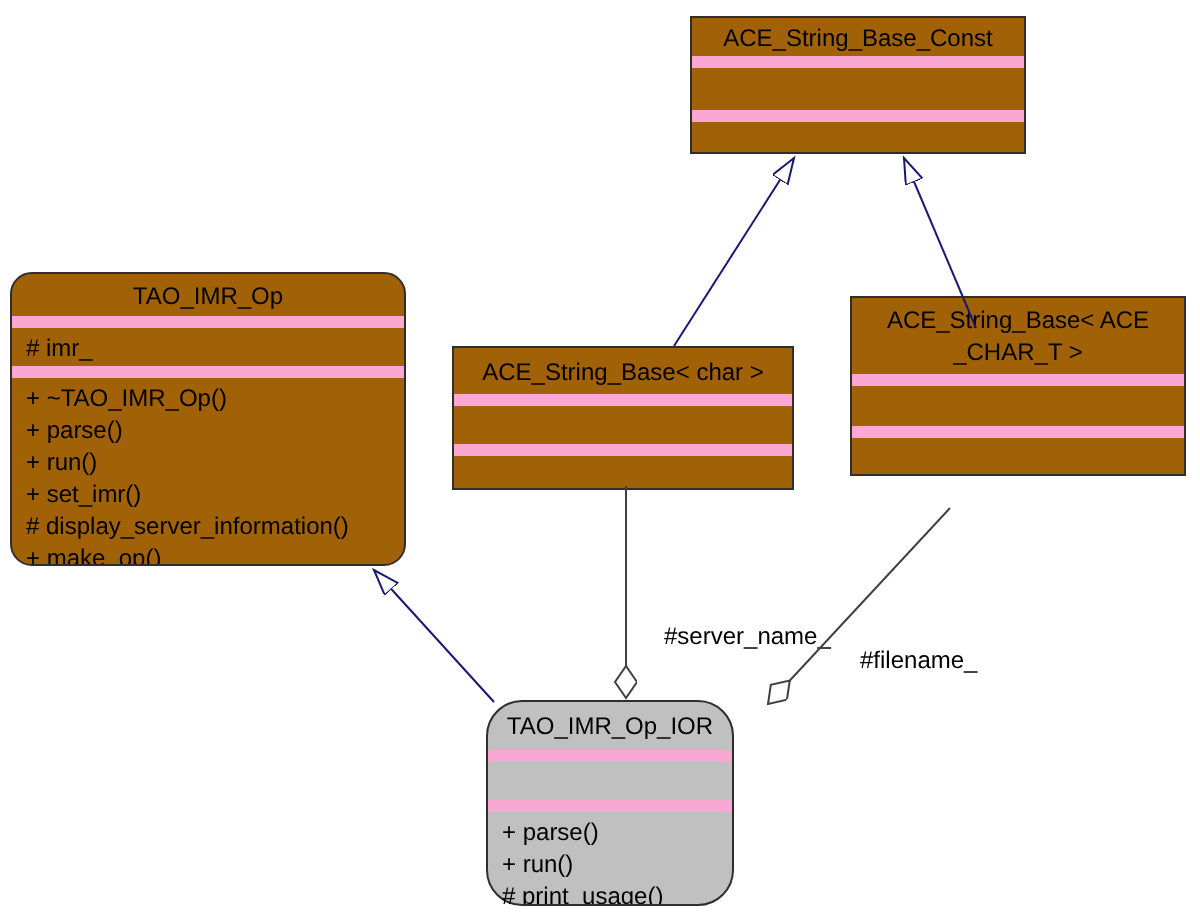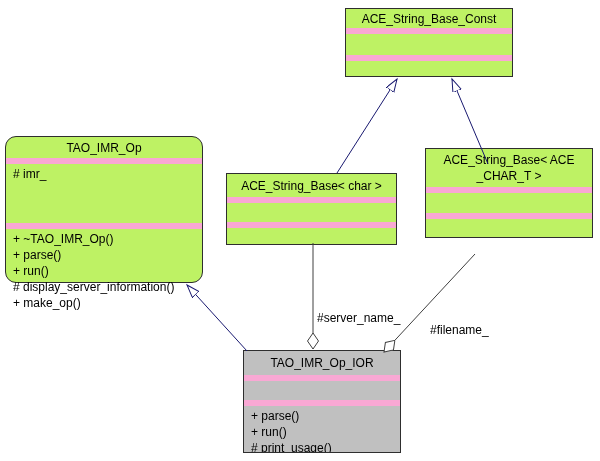--- a/index.html
+++ b/index.html
@@ -2,21 +2,21 @@
 <html><head>
 <meta charset="utf-8">
 <style>
   html,body{margin:0;padding:0;background:#fff;}
   .canvas{
     position:relative;width:600px;height:461px;background:#ffffff;
     font-family:"Liberation Sans","DejaVu Sans",sans-serif;
     font-size:12px;color:#000;overflow:hidden;
   }
   .uml-box{
-    position:absolute;background:#bef264;border:1px solid #2e2e2e;
+    position:absolute;background:#a16207;border:1px solid #2e2e2e;
     box-sizing:border-box;
   }
   .uml-box.highlight{background:#c0c0c0;}
   .uml-title{
     display:flex;flex-direction:column;align-items:center;justify-content:center;
     text-align:center;box-sizing:border-box;line-height:16px;white-space:nowrap;
   }
   .uml-sect{
     border-top:6px solid #f9a8d4;box-sizing:border-box;
     padding:2px 4px 0 7px;overflow:hidden;
@@ -34,55 +34,56 @@
     <div class="uml-title" style="height:19px;">ACE_String_Base_Const</div>
     <div class="uml-sect" style="height:27px;"></div>
     <div class="uml-sect" style="height:21px;"></div>
   </div>
 
   <div class="uml-box" style="left:5px;top:136px;width:198px;height:147px;border-radius:11px;">
     <div class="uml-title" style="height:21px;">TAO_IMR_Op</div>
     <div class="uml-sect" style="height:25px;">
         <div># imr_</div>
       </div>
-    <div class="uml-sect" style="height:99px;margin-top:40px;">
+    <div class="uml-sect" style="height:99px;">
         <div>+ ~TAO_IMR_Op()</div>
         <div>+ parse()</div>
         <div>+ run()</div>
+        <div>+ set_imr()</div>
         <div># display_server_information()</div>
         <div>+ make_op()</div>
       </div>
   </div>
 
   <div class="uml-box" style="left:226px;top:173px;width:171px;height:72px;">
     <div class="uml-title" style="height:23px;">ACE_String_Base&lt; char &gt;</div>
     <div class="uml-sect" style="height:25px;"></div>
     <div class="uml-sect" style="height:20px;"></div>
   </div>
 
   <div class="uml-box" style="left:425px;top:148px;width:168px;height:90px;">
     <div class="uml-title" style="height:38px;">
       <div>ACE_String_Base&lt; ACE</div>
       <div>_CHAR_T &gt;</div>
     </div>
     <div class="uml-sect" style="height:26px;"></div>
     <div class="uml-sect" style="height:24px;"></div>
   </div>
 
-  <div class="uml-box highlight" style="left:243px;top:350px;width:158px;height:103px;">
+  <div class="uml-box highlight" style="left:243px;top:350px;width:124px;height:103px;border-radius:18px;">
     <div class="uml-title" style="height:24px;">TAO_IMR_Op_IOR</div>
     <div class="uml-sect" style="height:25px;"></div>
     <div class="uml-sect" style="height:52px;">
         <div>+ parse()</div>
         <div>+ run()</div>
         <div># print_usage()</div>
       </div>
   </div>
 
-  <div class="edge-label" style="left:317px;top:311px;">#server_name_</div>
+  <div class="edge-label" style="left:332px;top:311px;">#server_name_</div>
   <div class="edge-label" style="left:430px;top:311px;margin-top:12px;">#filename_</div>
 
   <svg class="edges" width="600" height="461" viewBox="0 0 600 461">
     <defs>
       <marker id="inh" markerUnits="userSpaceOnUse" markerWidth="15" markerHeight="11" refX="13" refY="4.5" orient="auto">
         <path d="M0,0 L13,4.5 L0,9 Z" fill="#ffffff" stroke-width="1" stroke="#191970"></path>
       </marker>
       <marker id="agg" markerUnits="userSpaceOnUse" markerWidth="18" markerHeight="13" refX="16" refY="5.5" orient="auto">
         <path d="M0,5.5 L8,0 L16,5.5 L8,11 Z" fill="#ffffff" stroke-width="1" stroke="#404040"></path>
       </marker>

